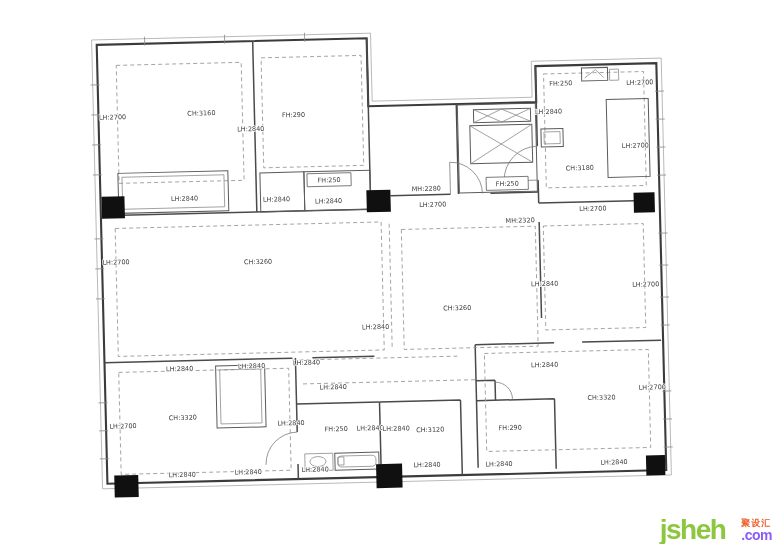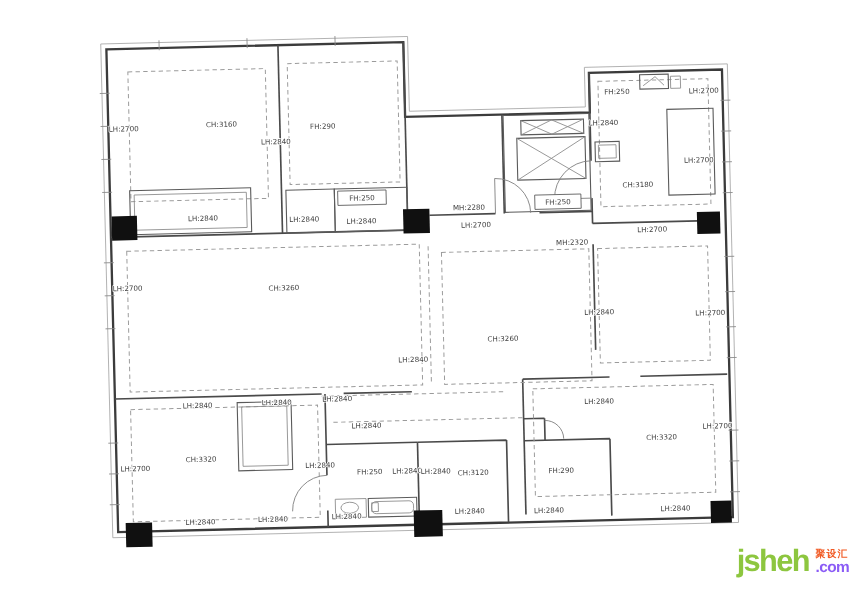--- a/index.html
+++ b/index.html
@@ -13,24 +13,24 @@
   .wall-thin{fill:none;stroke:#5a5a5a;stroke-width:1;}
   .wall-lite{fill:none;stroke:#8c8c8c;stroke-width:.8;}
   .dashed{fill:none;stroke:#9b9b9b;stroke-width:.9;stroke-dasharray:4 3;}
   .tick{fill:none;stroke:#8a8a8a;stroke-width:.8;}
   .arc{fill:none;stroke:#7d7d7d;stroke-width:.8;}
   .col{fill:#101010;stroke:none;}
   .dim{font:6.5px "DejaVu Sans",sans-serif;fill:#3f3f3f;text-anchor:middle;
        paint-order:stroke;stroke:#ffffff;stroke-width:1.5px;stroke-linejoin:round;}
   .dimbox{fill:#ffffff;stroke:#5a5a5a;stroke-width:.8;}
   
-  #wm{position:absolute;right:8px;bottom:20px;display:flex;align-items:flex-end;
+  #wm{position:absolute;right:8px;bottom:0;display:flex;align-items:flex-end;
       line-height:1;user-select:none;}
   #wm .brand{font-weight:bold;font-size:28px;letter-spacing:-1.5px;}
-  #wm .side{display:flex;flex-direction:column;align-items:flex-start;margin-left:6px;padding-bottom:2px;}
+  #wm .side{display:flex;flex-direction:column;align-items:flex-start;margin-left:16px;padding-bottom:2px;}
   #wm .cjk{font-size:9px;font-weight:bold;letter-spacing:1px;}
   #wm .tld{font-size:14px;font-weight:bold;letter-spacing:-.5px;}
 </style>
 </head>
 <body>
 
 <div id="stage">
   <svg width="780" height="544" viewBox="0 0 780 544">
     <g transform="rotate(-1.4 380 258)">
 

